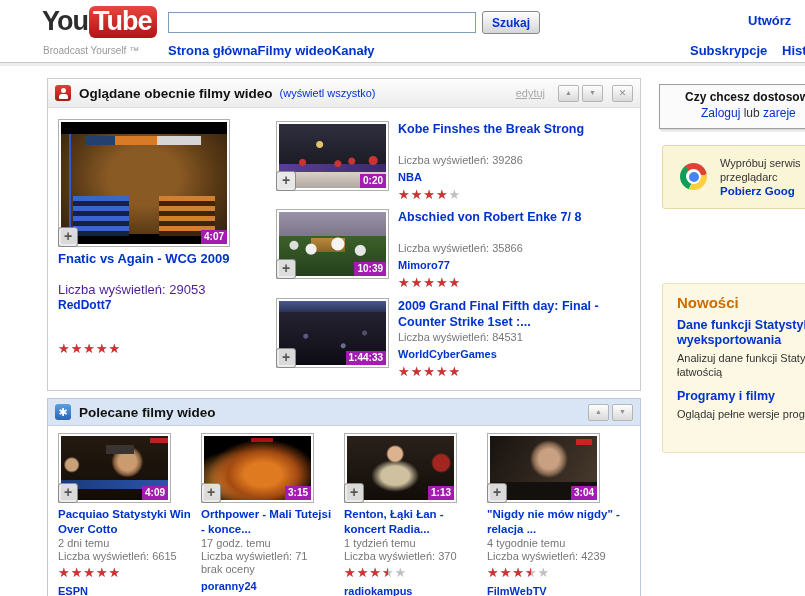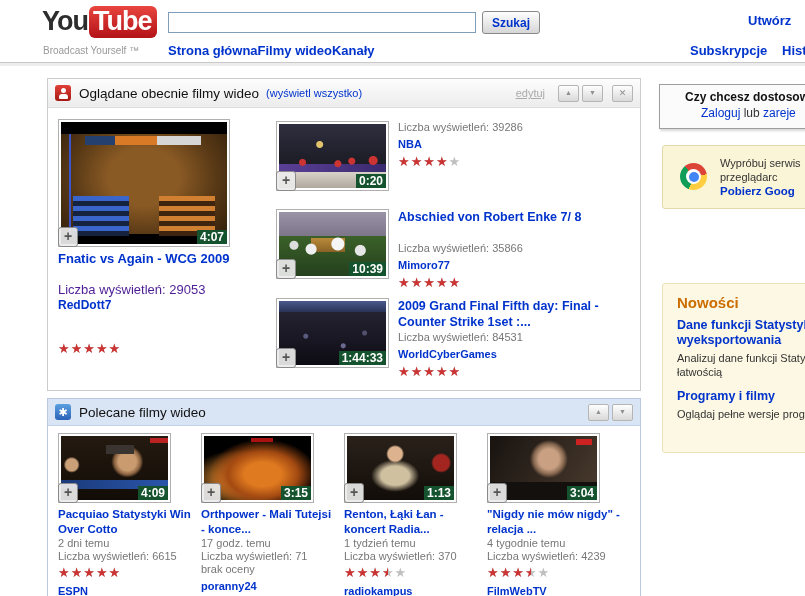--- a/index.html
+++ b/index.html
@@ -26,41 +26,41 @@
   .top-hist{position:absolute;left:782px;top:43px}
   .header-divider{position:absolute;left:0;top:62px;width:805px;height:3px;
     background:#ececec;border-top:1px solid #c9c9c9}
   
   .section{position:absolute;background:#fff;border:1px solid #ccc}
   .sec-watched{left:47px;top:78px;width:592px;height:311px}
   .sec-reco{left:47px;top:398px;width:592px;height:240px;border-color:#b9c8dd}
   .sec-head{height:28px;display:flex;align-items:center;padding:0 7px;
     background:linear-gradient(#fdfdfd,#ececec);border-bottom:1px solid #ddd}
   .sec-reco .sec-head{background:#d9e5f5;border-bottom:1px solid #c2d2e8;height:26px}
-  .sec-title{font-size:13.5px;font-weight:normal;color:#111;margin-left:8px;white-space:nowrap}
+  .sec-title{font-size:13.5px;font-weight:bold;color:#111;margin-left:8px;white-space:nowrap}
   .view-all{font-size:11px;color:#0033cc;margin-left:7px;white-space:nowrap}
   .sec-spacer{flex:1}
   .edit-link{font-size:11px;color:#aaa;text-decoration:underline;margin-right:10px}
   .hbtn{width:19px;height:15px;border:1px solid #b5b5b5;border-radius:2px;margin-left:3px;
     background:linear-gradient(#fefefe,#d9d9d9);color:#909090;font-size:7px;line-height:14px;
     text-align:center;cursor:pointer}
   .hbtn.close{margin-left:9px;font-size:9px}
   .icon-watched{width:16px;height:16px;background:linear-gradient(#e04038,#a51a12);
     border-radius:3px;position:relative;flex:0 0 auto}
   .icon-watched::before{content:"";position:absolute;left:5.5px;top:3px;width:5px;height:5px;
     border-radius:50%;background:#fff}
   .icon-watched::after{content:"";position:absolute;left:3.5px;top:8.5px;width:9px;height:5px;
     border-radius:3px 3px 1px 1px;background:#fff}
   .icon-reco{width:16px;height:16px;background:linear-gradient(#5aa0e0,#2a62b8);border-radius:3px;
     color:#fff;font-size:11px;line-height:16px;text-align:center;flex:0 0 auto}
   
   .tframe{position:absolute;border:1px solid #b0b0b0;background:#fff;padding:2px}
   .thumb{position:relative;overflow:hidden}
-  .dur{position:absolute;right:2px;bottom:2px;background:#14532d;color:#fff;
-    font-size:12px;font-weight:bold;padding:0 3px;line-height:14px}
+  .dur{position:absolute;right:2px;bottom:2px;background:#a21caf;color:#fff;
+    font-size:10px;font-weight:bold;padding:0 3px;line-height:14px}
   .plus{position:absolute;left:-1px;bottom:-1px;width:18px;height:18px;
     background:rgba(235,235,235,.92);border:1px solid #8a8a8a;border-radius:3px;
     color:#555;font-size:14px;font-weight:bold;line-height:16px;text-align:center;cursor:pointer}
   .thumb-fnatic{width:166px;height:122px;background-color:#30200f;background-repeat:no-repeat;
     background-image:
       linear-gradient(#3a55d0,#3a55d0),
       linear-gradient(#000,#000),
       linear-gradient(90deg,#23406e 0 26%,#d97b26 26% 62%,#d6d6d6 62%),
       repeating-linear-gradient(#3a66cc 0 5px,#16233f 5px 10px),
       repeating-linear-gradient(#d08030 0 5px,#3f2410 5px 10px),
@@ -209,20 +209,21 @@
   <a class="feat-user">RedDott7</a>
   <div class="stars feat-stars"><span class="base">★★★★★</span><span class="fill" style="width: 100%;">★★★★★</span></div>
 
   
   <div class="tframe" style="left:228px;top:42px">
     <div class="thumb thumb-sm thumb-kobe"></div>
     <div class="dur">0:20</div>
     <div class="plus">+</div>
   </div>
   <div class="vitem-text" style="top:42px">
+    <a class="vtitle">Kobe Finshes the Break Strong</a>
     <div class="vviews"><span>Liczba wyświetleń:</span> <span>39286</span></div>
     <a class="vuser">NBA</a><br>
     <div class="stars"><span class="base">★★★★★</span><span class="fill" style="width: 80%;">★★★★★</span></div>
   </div>
 
   
   <div class="tframe" style="left:228px;top:130px">
     <div class="thumb thumb-sm thumb-enke"></div>
     <div class="dur">10:39</div>
     <div class="plus">+</div>

